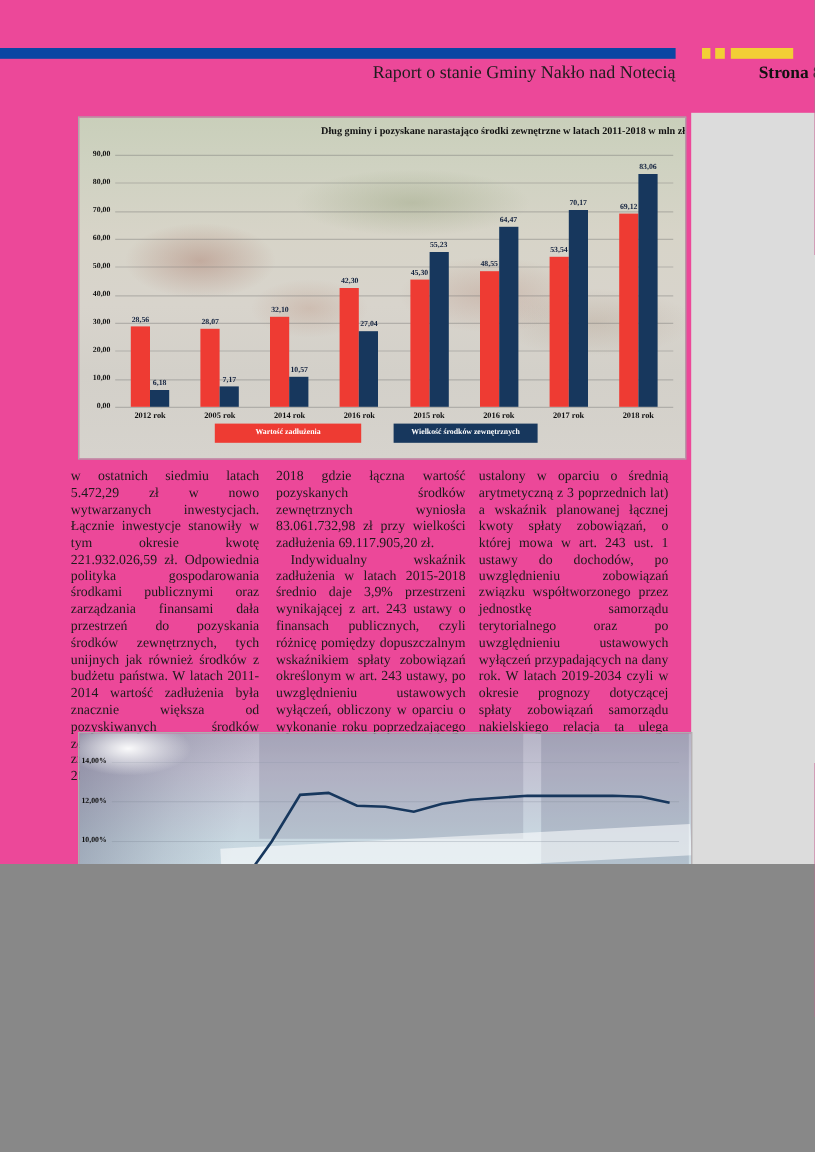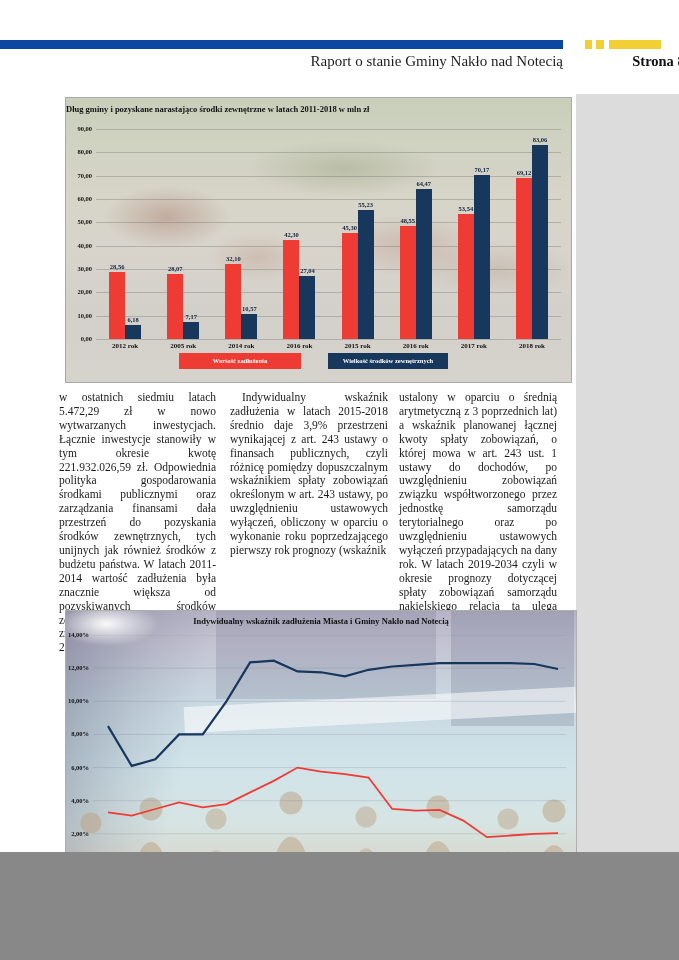--- a/index.html
+++ b/index.html
@@ -1,16 +1,16 @@
 <!DOCTYPE html>
 <html><head>
 <meta charset="utf-8">
 <style>
   html,body{margin:0;padding:0;background:#888;}
-  .page{position:relative;width:679px;height:852px;background:#ffffff;overflow:hidden;
+  .page{position:relative;width:679px;height:720px;background:#ec4899;overflow:hidden;
         font-family:"Liberation Serif",serif;color:#1b1b1b;margin:0 auto;}
 
   
   .gray-strip{position:absolute;left:576px;top:94px;width:103px;height:842px;background:#dcdcdc;}
 
   
   .hdr-rule{position:absolute;left:0;top:40px;width:563px;height:9px;}
   .hdr-acc{position:absolute;top:40px;height:9px;}
   .acc1{left:585px;width:7px;}
   .acc2{left:596px;width:8px;}
@@ -20,21 +20,21 @@
 
   
   .c1{position:absolute;left:65px;top:97px;width:505px;height:284px;border:1px solid #a9a9a9;overflow:hidden;}
   .c1-bg{position:absolute;inset:0;background:
      radial-gradient(ellipse 90px 45px at 20% 42%, rgba(146,77,60,0.30), transparent 70%),
      radial-gradient(ellipse 70px 35px at 38% 56%, rgba(170,110,85,0.22), transparent 70%),
      radial-gradient(ellipse 110px 45px at 68% 52%, rgba(160,95,75,0.22), transparent 70%),
      radial-gradient(ellipse 140px 40px at 55% 25%, rgba(125,140,95,0.30), transparent 70%),
      radial-gradient(ellipse 120px 40px at 85% 60%, rgba(150,120,95,0.20), transparent 70%),
      linear-gradient(180deg,#c9cfba 0%,#cfd2c1 14%,#d7d4c8 34%,#d8d4cc 55%,#d3d0c9 75%,#d6d3cd 100%);}
-  .c1-title{position:absolute;left:0;top:6px;width:100%;text-align:left;font-weight:bold;font-size:8.5px;color:#111;}
+  .c1-title{position:absolute;left:0;top:6px;width:100%;text-align:right;font-weight:bold;font-size:8.5px;color:#111;}
   .c1-plot{position:absolute;left:30px;top:31px;width:465px;height:210px;}
   .c1-grid{position:absolute;left:0;width:100%;height:0;border-top:1px solid rgba(110,110,110,0.35);}
   .c1-ylab{position:absolute;left:2px;width:24px;text-align:right;font-size:6.5px;font-weight:bold;color:#111;}
   .c1-group{position:absolute;bottom:0;height:210px;display:flex;align-items:flex-end;justify-content:center;}
   .c1-bar{position:relative;width:16px;}
   .c1-val{position:absolute;top:-9px;left:50%;transform:translateX(-50%);font-size:6.5px;font-weight:bold;color:#14233f;white-space:nowrap;}
   .c1-xlab{position:absolute;top:244px;text-align:center;font-size:7px;font-weight:bold;color:#111;}
   .c1-leg-box{position:absolute;top:255px;height:16px;line-height:16px;text-align:center;color:#fff;
               font-size:6.5px;font-weight:bold;}
 
@@ -197,33 +197,33 @@
       <div class="c1-xlab" style="left: 262.5px; width: 58.125px;">2015 rok</div>
       <div class="c1-xlab" style="left: 320.625px; width: 58.125px;">2016 rok</div>
       <div class="c1-xlab" style="left: 378.75px; width: 58.125px;">2017 rok</div>
       <div class="c1-xlab" style="left: 436.875px; width: 58.125px;">2018 rok</div>
     </div>
 
   <div class="col col1">
     <p>w ostatnich siedmiu latach 5.472,29 zł w nowo wytwarzanych inwestycjach. Łącznie inwestycje stanowiły w tym okresie kwotę 221.932.026,59 zł. Odpowiednia polityka gospodarowania środkami publicznymi oraz zarządzania finansami dała przestrzeń do pozyskania środków zewnętrznych, tych unijnych jak również środków z budżetu państwa. W latach 2011-2014 wartość zadłużenia była znacznie większa od pozyskiwanych środków zewnętrznych, trend ten udało się znacznie odwrócić w latach 2015-</p>
   </div>
   <div class="col col2">
+    <p>2018 gdzie łączna wartość pozyskanych środków zewnętrznych wyniosła 83.061.732,98 zł przy wielkości zadłużenia 69.117.905,20 zł.</p>
     <p class="indent">Indywidualny wskaźnik zadłużenia w latach 2015-2018 średnio daje 3,9% przestrzeni wynikającej z art. 243 ustawy o finansach publicznych, czyli różnicę pomiędzy dopuszczalnym wskaźnikiem spłaty zobowiązań określonym w art. 243 ustawy, po uwzględnieniu ustawowych wyłączeń, obliczony w oparciu o wykonanie roku poprzedzającego pierwszy rok prognozy (wskaźnik</p>
   </div>
   <div class="col col3">
     <p>ustalony w oparciu o średnią arytmetyczną z 3 poprzednich lat) a wskaźnik planowanej łącznej kwoty spłaty zobowiązań, o której mowa w art. 243 ust. 1 ustawy do dochodów, po uwzględnieniu zobowiązań związku współtworzonego przez jednostkę samorządu terytorialnego oraz po uwzględnieniu ustawowych wyłączeń przypadających na dany rok. W latach 2019-2034 czyli w okresie prognozy dotyczącej spłaty zobowiązań samorządu nakielskiego relacja ta ulega zwiększeniu, średnio o blisko 4%, łącznie średnio 7,9%.</p>
   </div>
 
   <div class="c2">
     <div class="c2-bg"></div>
     <div class="c2-panel-a"></div>
     <div class="c2-panel-b"></div>
     <div class="c2-band"></div>
     <div class="c2-sil"></div>
-    <div class="c2-title">Indywidualny wskaźnik zadłużenia Miasta i Gminy Nakło nad Notecią</div>
     <div id="c2-area">
         <svg width="473" height="232" viewBox="0 0 473 232" class="c2-svg">
           <line x1="0" x2="473" y1="232" y2="232" stroke="rgba(120,130,145,0.35)" stroke-width="0.7"></line>
           <line x1="0" x2="473" y1="198.85714285714286" y2="198.85714285714286" stroke="rgba(120,130,145,0.35)" stroke-width="0.7"></line>
           <line x1="0" x2="473" y1="165.71428571428572" y2="165.71428571428572" stroke="rgba(120,130,145,0.35)" stroke-width="0.7"></line>
           <line x1="0" x2="473" y1="132.57142857142858" y2="132.57142857142858" stroke="rgba(120,130,145,0.35)" stroke-width="0.7"></line>
           <line x1="0" x2="473" y1="99.42857142857144" y2="99.42857142857144" stroke="rgba(120,130,145,0.35)" stroke-width="0.7"></line>
           <line x1="0" x2="473" y1="66.28571428571428" y2="66.28571428571428" stroke="rgba(120,130,145,0.35)" stroke-width="0.7"></line>
           <line x1="0" x2="473" y1="33.14285714285717" y2="33.14285714285717" stroke="rgba(120,130,145,0.35)" stroke-width="0.7"></line>
           <line x1="0" x2="473" y1="0" y2="0" stroke="rgba(120,130,145,0.35)" stroke-width="0.7"></line>

